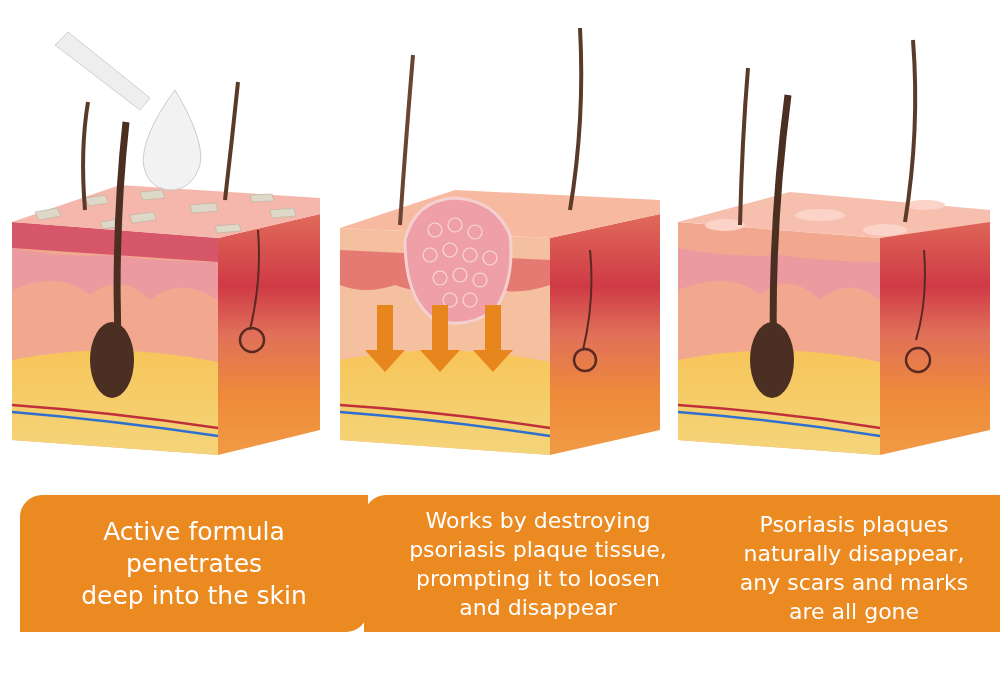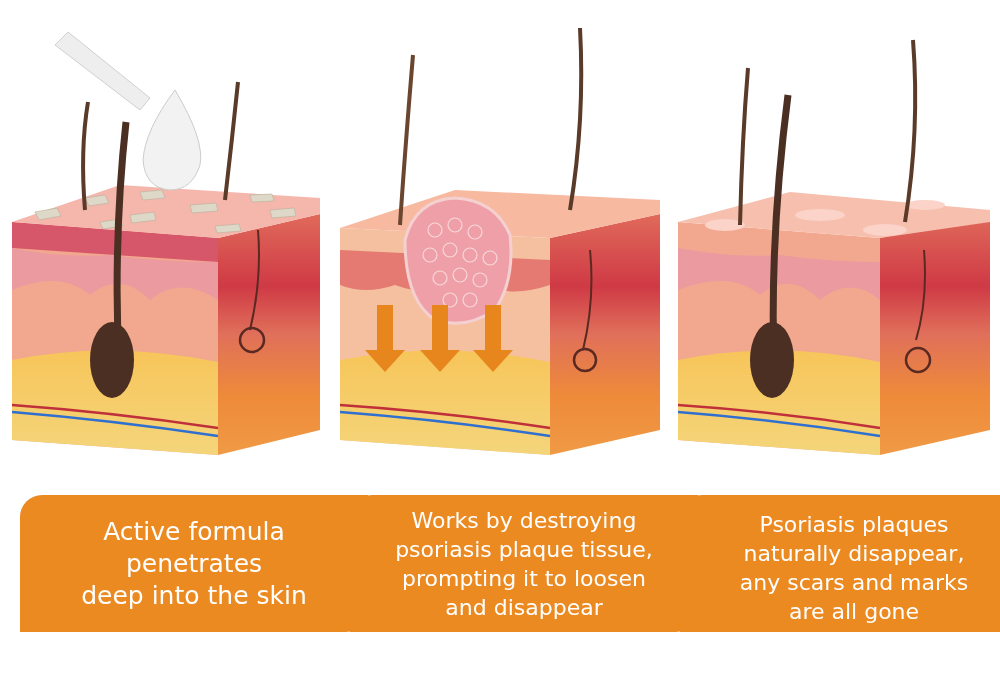--- a/index.html
+++ b/index.html
@@ -133,21 +133,21 @@
     <path d="M254 250 Q258 300 246 340" stroke="#5a2a22" stroke-width="2" fill="none"></path>
     <circle cx="248" cy="360" r="12" fill="none" stroke="#5a2a22" stroke-width="2.5"></circle>
   </svg>
 </div>
 
 <div class="caption c1" style="left:20px;">
   <span>Active formula
 penetrates
 deep into the skin</span>
 </div>
-<div class="caption c2" style="left:350px;">
+<div class="caption c2" style="left:364px;">
   <span>Works by destroying
 psoriasis plaque tissue,
 prompting it to loosen
 and disappear</span>
 </div>
 <div class="caption c3" style="left:680px;align-items:flex-end;">
   <span>Psoriasis plaques
 naturally disappear,
 any scars and marks
 are all gone</span>

